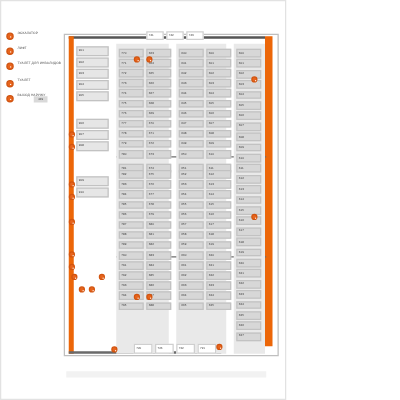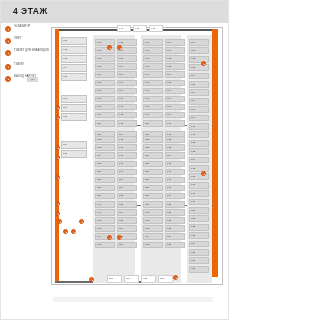--- a/index.html
+++ b/index.html
@@ -67,23 +67,20 @@
 
   
   .foot{position:absolute;left:52px;top:296px;width:160px;height:5px;
         background:#f2f2f2;}
 </style>
 </head>
 <body>
 
 <div id="app">
 
-  <div class="header">
-    <div class="title">4 ЭТАЖ</div>
-  </div>
 
   <div class="legend">
 
     <div class="lg-row">
       <span class="lg-dot"></span>
       <span class="lg-txt">ЭСКАЛАТОР</span>
     </div>
 
     <div class="lg-row">
       <span class="lg-dot"></span>

